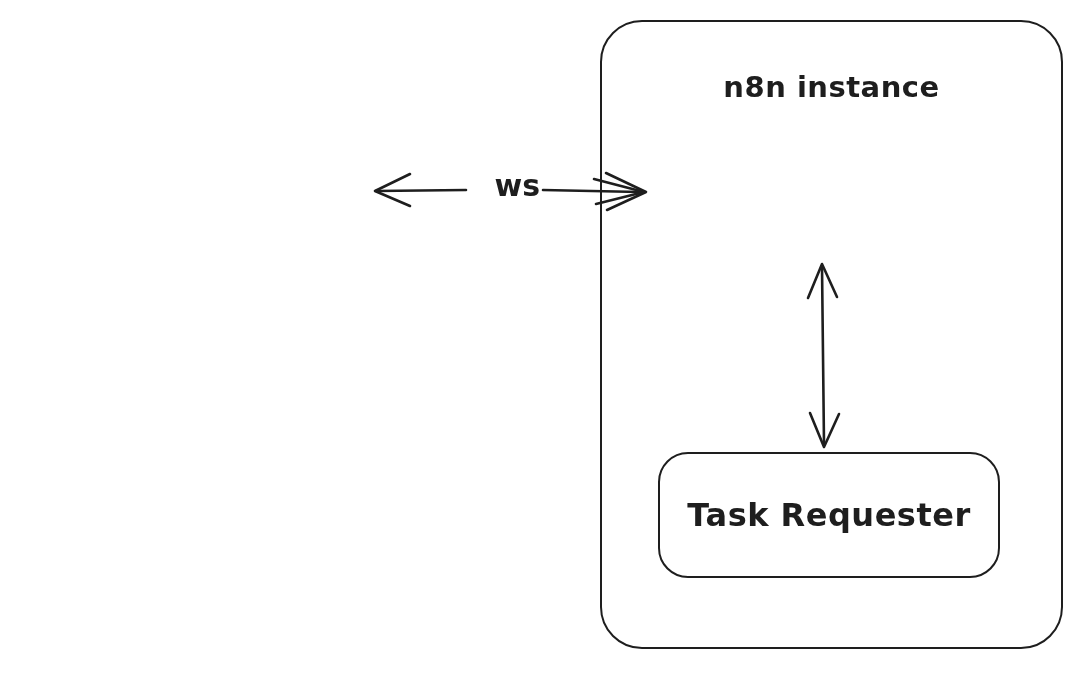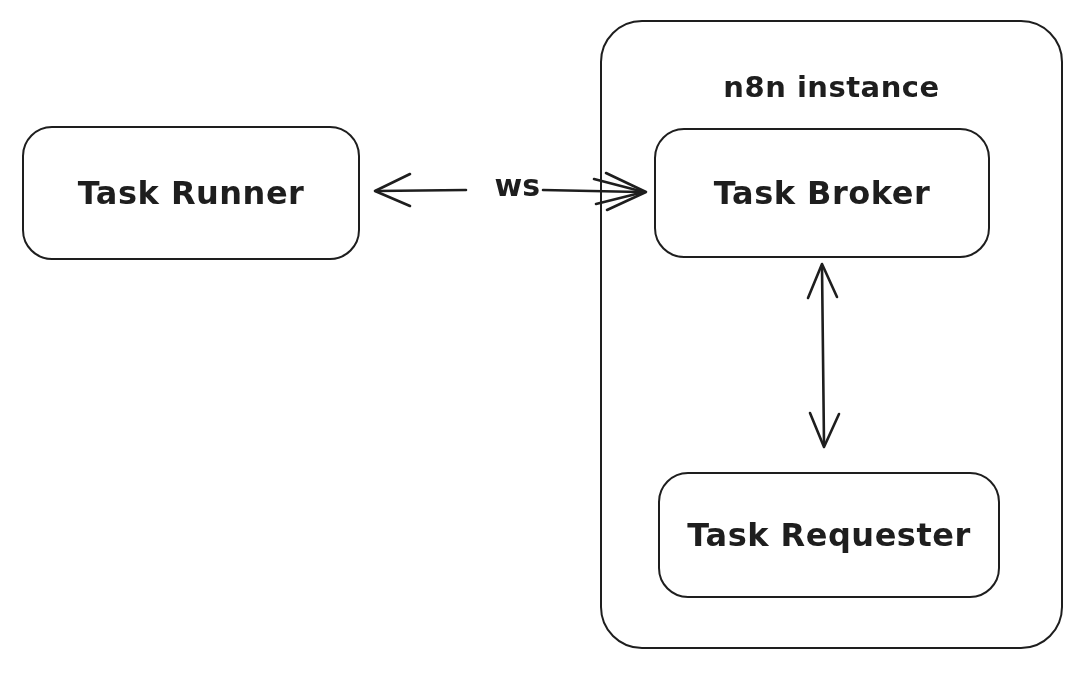--- a/index.html
+++ b/index.html
@@ -53,21 +53,21 @@
     text-align: center;
     font-size: 29px;
     font-weight: 600;
     color: #1e1e1e;
     letter-spacing: 0.5px;
     margin-top: 40px;
   }
   .task-runner   { left: 22px;  top: 126px; width: 338px; height: 134px; }
   .n8n-instance  { left: 600px; top: 20px;  width: 463px; height: 629px; }
   .task-broker   { left: 654px; top: 128px; width: 336px; height: 130px; }
-  .task-requester{ left: 658px; top: 452px; width: 342px; height: 126px; margin-top: 20px; }
+  .task-requester{ left: 658px; top: 452px; width: 342px; height: 126px; }
   .ws-label {
     position: absolute;
     left: 470px;
     top: 168px;
     width: 70px;
     text-align: right;
     font-size: 30px;
     font-weight: 600;
     color: #1e1e1e;
   }
@@ -91,27 +91,21 @@
       <path d="M 822 266 L 824 444"></path>
       <path d="M 808 298 L 822 264 L 837 297"></path>
       <path d="M 810 413 L 824 447 L 839 414"></path>
     </g>
   </svg>
 
   <div class="group-container n8n-instance">
     <div class="group-title">n8n instance</div>
   </div>
 
-  <div class="box task-runner">
-    <span>Task Runner</span>
-  </div>
 
-  <div class="box task-broker">
-    <span>Task Broker</span>
-  </div>
 
   <div class="box task-requester">
     <span>Task Requester</span>
   </div>
 
   <div class="ws-label">ws</div>
 
 </div>
 
 </body></html>

